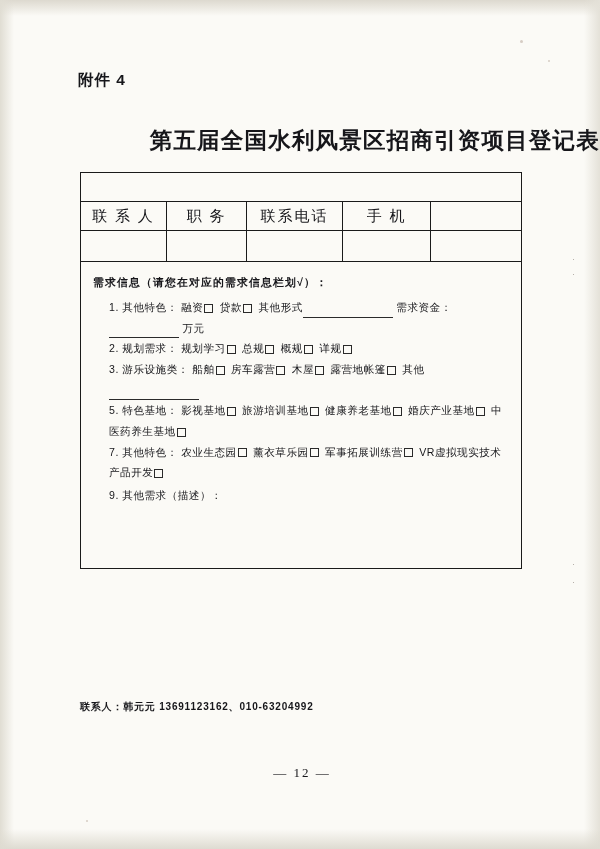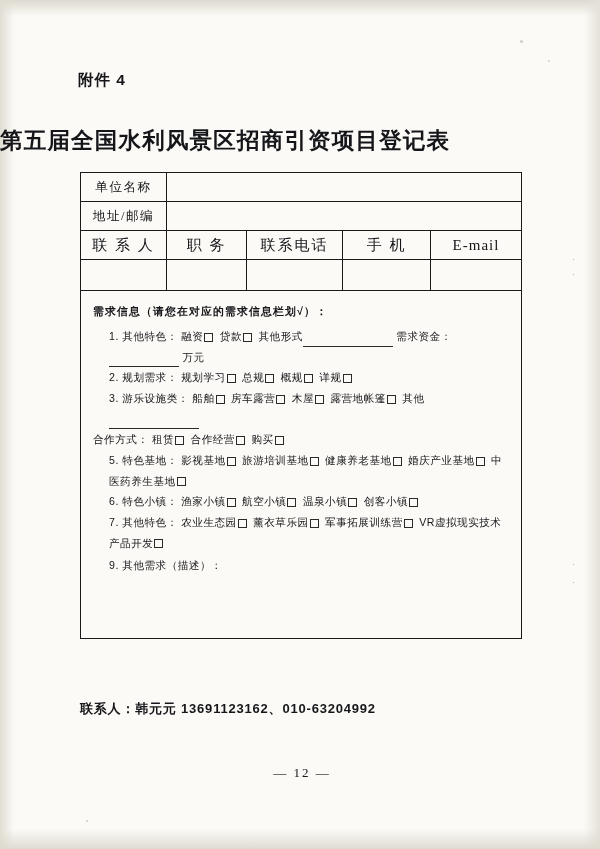--- a/index.html
+++ b/index.html
@@ -47,21 +47,21 @@
     font-size: 15.5px;
     letter-spacing: 1px;
     font-family: "Liberation Sans", sans-serif;
     font-weight: 600;
   }
 
   .doc-title {
     position: absolute;
     left: 0; right: 0;
     top: 125px;
-    text-align: left;
+    text-align: right;
     font-size: 22.5px;
     font-weight: bold;
     letter-spacing: 1.2px;
     font-family: "Liberation Serif", serif;
   }
 
   .form-box {
     position: absolute;
     left: 80px;
     top: 172px;
@@ -133,21 +133,21 @@
   .last-item {
     margin-left: 16px;
     margin-top: 2px;
     margin-bottom: 48px;
   }
 
   .contact-line {
     position: absolute;
     left: 80px;
     top: 700px;
-    font-size: 13px;
+    font-size: 10px;
     font-weight: 700;
     letter-spacing: .8px;
     font-family: "Liberation Sans", sans-serif;
   }
   .page-number {
     position: absolute;
     left: 4px; right: 0;
     top: 765px;
     text-align: center;
     font-size: 13px;
@@ -180,35 +180,29 @@
   <div class="margin-mark" style="top:560px;">·</div>
   <div class="margin-mark" style="top:578px;">·</div>
 
   <div class="attach-label">附件 4</div>
 
   <div class="doc-title">第五届全国水利风景区招商引资项目登记表</div>
 
   <div class="form-box">
 
     <div class="row">
-      <div class="cell bordered label-cell">单位名称</div>
       <div class="cell value-cell"></div>
     </div>
 
-    <div class="row">
-      <div class="cell bordered label-cell">地址/邮编</div>
-      <div class="cell value-cell"></div>
-    </div>
 
     <div class="row">
       <div class="cell bordered hdr-cell hdr-name">联 系 人</div>
       <div class="cell bordered hdr-cell hdr-post">职  务</div>
       <div class="cell bordered hdr-cell hdr-tel">联系电话</div>
       <div class="cell bordered hdr-cell hdr-mobile">手  机</div>
-      <div class="cell hdr-cell hdr-email">E-mail</div>
     </div>
 
     <div class="row" style="min-height:30px;">
       <div class="cell bordered hdr-name"></div>
       <div class="cell bordered hdr-post"></div>
       <div class="cell bordered hdr-tel"></div>
       <div class="cell bordered hdr-mobile"></div>
       <div class="cell hdr-email"></div>
     </div>
 
@@ -238,46 +232,32 @@
 
         <div class="item">
           <span>3.</span>
           <span>游乐设施类：</span>
           <span>船舶</span><span class="bx"></span>
           <span>房车露营</span><span class="bx"></span>
           <span>木屋</span><span class="bx"></span>
           <span>露营地帐篷</span><span class="bx"></span>
           <span>其他</span><span class="ul w90"></span>
         </div>
-        <div class="item cont">
-          <span>合作方式：</span>
-          <span>租赁</span><span class="bx"></span>
-          <span>合作经营</span><span class="bx"></span>
-          <span>购买</span><span class="bx"></span>
-        </div>
 
 
         <div class="item">
           <span>5.</span>
           <span>特色基地：</span>
           <span>影视基地</span><span class="bx"></span>
           <span>旅游培训基地</span><span class="bx"></span>
           <span>健康养老基地</span><span class="bx"></span>
           <span>婚庆产业基地</span><span class="bx"></span>
           <span>中医药养生基地</span><span class="bx"></span>
         </div>
 
-        <div class="item">
-          <span>6.</span>
-          <span>特色小镇：</span>
-          <span>渔家小镇</span><span class="bx"></span>
-          <span>航空小镇</span><span class="bx"></span>
-          <span>温泉小镇</span><span class="bx"></span>
-          <span>创客小镇</span><span class="bx"></span>
-        </div>
 
         <div class="item">
           <span>7.</span>
           <span>其他特色：</span>
           <span>农业生态园</span><span class="bx"></span>
           <span>薰衣草乐园</span><span class="bx"></span>
           <span>军事拓展训练营</span><span class="bx"></span>
           <span>VR虚拟现实技术产品开发</span><span class="bx"></span>
         </div>
 

